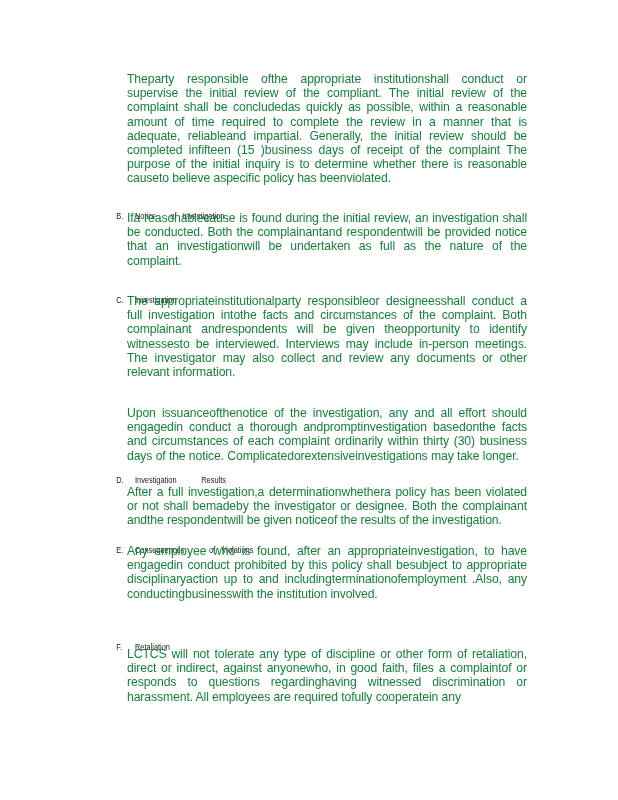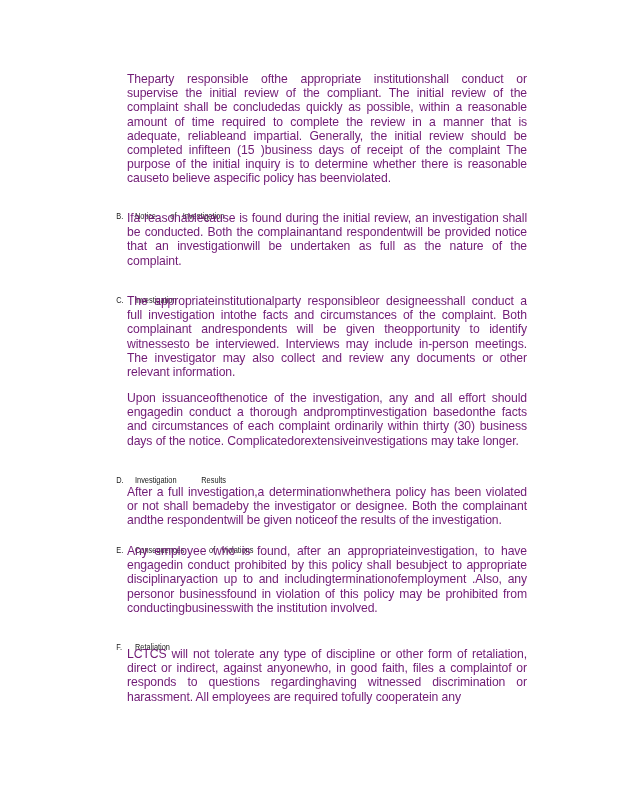--- a/index.html
+++ b/index.html
@@ -1,21 +1,21 @@
 <!DOCTYPE html>
 <html><head>
   <meta charset="utf-8">
   <style>
     html, body { margin: 0; padding: 0; background: #ffffff; }
     body { width: 618px; height: 800px; position: relative; overflow: hidden; }
     .page { position: absolute; left: 0; top: 0; width: 618px; height: 800px; background: #fff; }
     .para {
       position: absolute; left: 127px; width: 400px;
       font-family: "Liberation Sans", sans-serif;
-      font-size: 12.2px; line-height: 14.2px; color: #701a75;
+      font-size: 12.2px; line-height: 14.2px; color: #15803d;
       text-align: justify; letter-spacing: -0.1px;
     }
     .para .line { display: block; white-space: nowrap; text-align-last: justify; }
     .para .line.last { text-align-last: left; }
     .heading {
       position: absolute; left: 108px;
       font-family: "Liberation Sans", sans-serif;
       font-size: 9.5px; line-height: 12px; color: #1a1a1a;
       transform: scaleX(0.78); transform-origin: left center;
       white-space: pre; font-weight: normal;
@@ -52,21 +52,21 @@
     <span class="letter">C.</span><span>Investigation</span>
   </div>
   <div class="para" style="top:294px;">
     <span class="line">The appropriateinstitutionalparty responsibleor designeesshall conduct a</span>
     <span class="line">full investigation intothe facts and circumstances of the complaint. Both</span>
     <span class="line">complainant andrespondents will   be given theopportunity to identify</span>
     <span class="line">witnessesto be interviewed. Interviews may include in-person meetings.</span>
     <span class="line">The investigator may also collect and review any documents or other</span>
     <span class="line last">relevant information.</span>
   </div>
-  <div class="para" style="top:391px;">
+  <div class="para" style="top:406px;">
     <span class="line">Upon issuanceofthenotice of the investigation, any and all effort should</span>
     <span class="line">engagedin conduct a thorough andpromptinvestigation basedonthe facts</span>
     <span class="line">and circumstances of each complaint ordinarily within thirty (30) business</span>
     <span class="line last">days of the notice. Complicatedorextensiveinvestigations may take longer.</span>
   </div>
 
   <div class="heading" style="top:462px;">
     <span class="letter">D.</span><span>Investigation            Results</span>
   </div>
   <div class="para" style="top:485px;">
@@ -75,21 +75,20 @@
     <span class="line last">andthe respondentwill be given noticeof the results of the investigation.</span>
   </div>
 
   <div class="heading" style="top:532px;">
     <span class="letter">E.</span><span>Consequences            of   Violations</span>
   </div>
   <div class="para" style="top:544px;">
     <span class="line">Any employee who is found, after an appropriateinvestigation, to have</span>
     <span class="line">engagedin conduct prohibited by this policy shall besubject to appropriate</span>
     <span class="line">disciplinaryaction up to and includingterminationofemployment .Also, any</span>
-    <span class="line">personor businessfound in violation of this policy may be prohibited from</span>
     <span class="line last">conductingbusinesswith the institution involved.</span>
   </div>
 
   <div class="heading" style="top:629px;">
     <span class="letter">F.</span><span>Retaliation</span>
   </div>
   <div class="para" style="top:641px;margin-top:6px;">
     <span class="line">LCTCS will not tolerate any type of discipline or other form of retaliation,</span>
     <span class="line">direct or indirect, against anyonewho, in good faith, files a complaintof or</span>
     <span class="line">responds to questions regardinghaving   witnessed discrimination or</span>

